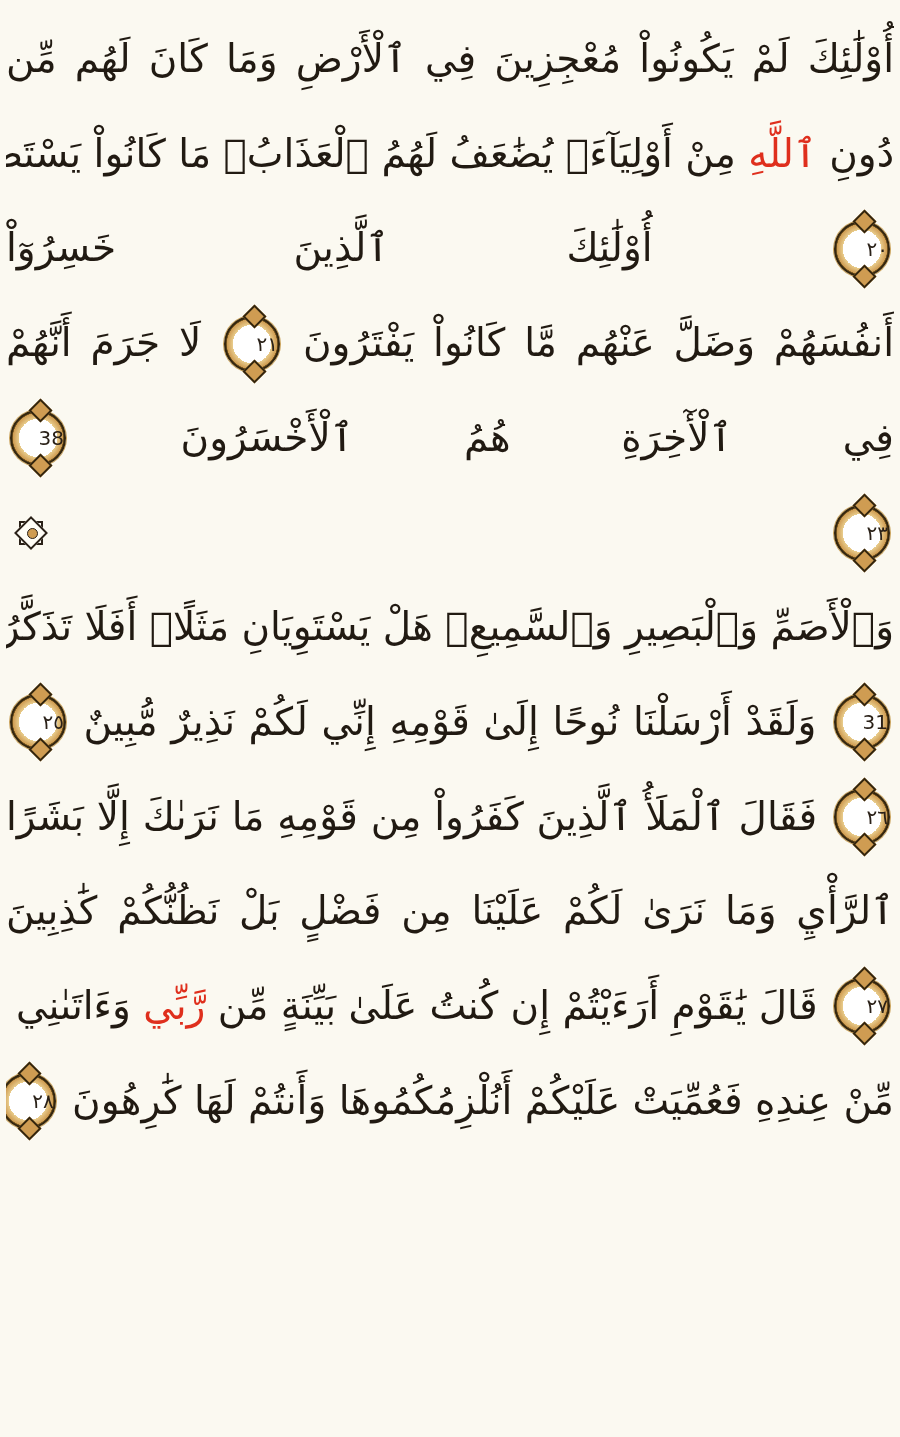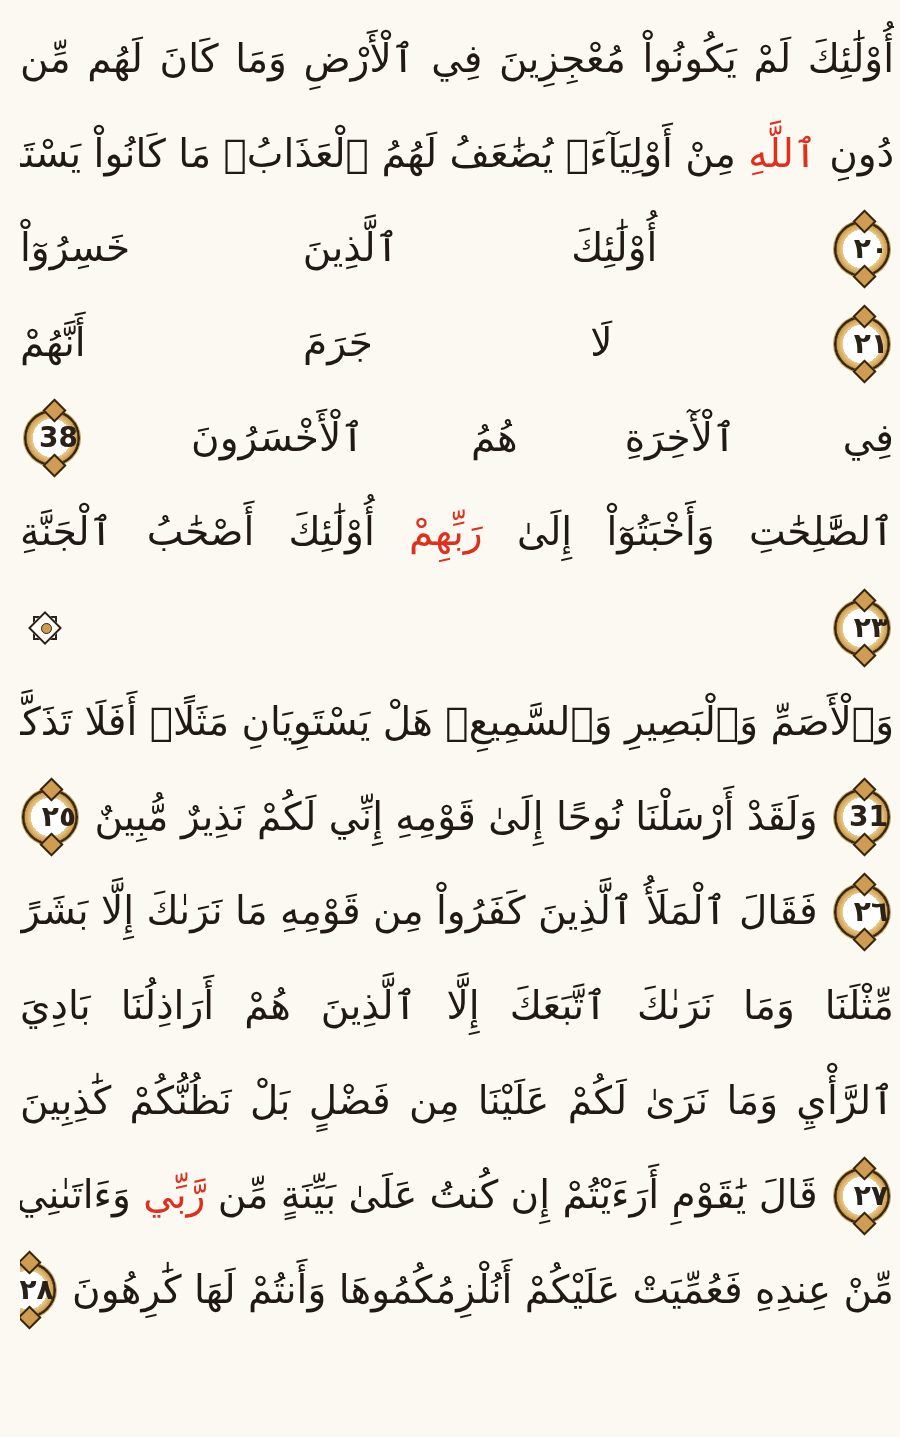--- a/index.html
+++ b/index.html
@@ -7,21 +7,21 @@
     padding: 0;
     width: 900px;
     height: 1437px;
     overflow: hidden;
     background: var(--page-bg, #fbf9f1);
   }
   .page {
     width: 900px;
     height: 1395px;
     box-sizing: border-box;
-    padding: 10px 6px 6px 20px;
+    padding: 10px 6px 6px 6px;
     direction: rtl;
     font-family: "DejaVu Sans", sans-serif;
     color: var(--ink, #211a12);
   }
   .line {
     height: 94.7px;
     line-height: 94.7px;
     font-size: 39px;
     white-space: nowrap;
     text-align: justify;
@@ -61,22 +61,22 @@
     background: var(--gold, #cf9c52);
     border: 2px solid var(--outline, #33250e);
     transform: rotate(45deg);
   }
   .verse-badge::before { top: -10px; }
   .verse-badge::after  { bottom: -10px; }
   .verse-num {
     position: absolute;
     top: 0; left: 0; right: 0; bottom: 0;
     line-height: 52px;
-    font-size: 28px;
-    font-weight: bold;
+    font-size: 20px;
+    font-weight: normal;
     color: #2a2118;
     text-align: left;
     font-family: "DejaVu Sans", sans-serif;
   }
 
   
   .hizb {
     display: inline-block;
     position: relative;
     width: 34px;
@@ -105,24 +105,22 @@
     z-index: 2;
   }
 </style>
 </head>
 <body>
 
 <div class="page">
     <div class="line"><span class="seg">أُوْلَٰئِكَ لَمْ يَكُونُواْ مُعْجِزِينَ فِي ٱلْأَرْضِ وَمَا كَانَ لَهُم مِّن</span></div>
     <div class="line"><span class="seg">دُونِ</span> <span class="seg red">ٱللَّهِ</span> <span class="seg">مِنْ أَوْلِيَآءَۘ يُضَٰعَفُ لَهُمُ ٱلْعَذَابُۚ مَا كَانُواْ يَسْتَطِيعُونَ</span></div>
     <div class="line"> <span class="verse-badge"><span class="verse-num">٢٠</span></span> <span class="seg">أُوْلَٰئِكَ ٱلَّذِينَ خَسِرُوٓاْ</span></div>
-    <div class="line"> <span class="verse-badge"><span class="verse-num">٢١</span></span> <span class="seg">لَا جَرَمَ أَنَّهُمْ</span></div>
+    <div class="line"><span class="seg">أَنفُسَهُمْ وَضَلَّ عَنْهُم مَّا كَانُواْ يَفْتَرُونَ</span> <span class="verse-badge"><span class="verse-num">٢١</span></span> <span class="seg">لَا جَرَمَ أَنَّهُمْ</span></div>
     <div class="line"><span class="seg">فِي ٱلْأٓخِرَةِ هُمُ ٱلْأَخْسَرُونَ</span> <span class="verse-badge"><span class="verse-num">38</span></span> </div>
-    <div class="line"><span class="seg">ٱلصَّٰلِحَٰتِ وَأَخْبَتُوٓاْ إِلَىٰ</span> <span class="seg red">رَبِّهِمْ</span> <span class="seg">أُوْلَٰئِكَ أَصْحَٰبُ ٱلْجَنَّةِ</span></div>
     <div class="line"> <span class="verse-badge"><span class="verse-num">٢٣</span></span> <span class="hizb"><span class="dot"></span></span> </div>
     <div class="line"><span class="seg">وَٱلْأَصَمِّ وَٱلْبَصِيرِ وَٱلسَّمِيعِۚ هَلْ يَسْتَوِيَانِ مَثَلًاۚ أَفَلَا تَذَكَّرُونَ</span></div>
     <div class="line"><span class="verse-badge"><span class="verse-num">31</span></span> <span class="seg">وَلَقَدْ أَرْسَلْنَا نُوحًا إِلَىٰ قَوْمِهِ إِنِّي لَكُمْ نَذِيرٌ مُّبِينٌ</span> <span class="verse-badge"><span class="verse-num">٢٥</span></span></div>
     <div class="line"><span class="verse-badge"><span class="verse-num">٢٦</span></span> <span class="seg">فَقَالَ ٱلْمَلَأُ ٱلَّذِينَ كَفَرُواْ مِن قَوْمِهِ مَا نَرَىٰكَ إِلَّا بَشَرًا</span></div>
-    <div class="line"><span class="seg">مِّثْلَنَا وَمَا نَرَىٰكَ ٱتَّبَعَكَ إِلَّا ٱلَّذِينَ هُمْ أَرَاذِلُنَا بَادِيَ</span></div>
     <div class="line"><span class="seg">ٱلرَّأْيِ وَمَا نَرَىٰ لَكُمْ عَلَيْنَا مِن فَضْلٍ بَلْ نَظُنُّكُمْ كَٰذِبِينَ</span></div>
     <div class="line"><span class="verse-badge"><span class="verse-num">٢٧</span></span> <span class="seg">قَالَ يَٰقَوْمِ أَرَءَيْتُمْ إِن كُنتُ عَلَىٰ بَيِّنَةٍ مِّن</span> <span class="seg red">رَّبِّي</span> <span class="seg">وَءَاتَىٰنِي رَحْمَةً</span></div>
     <div class="line"><span class="seg">مِّنْ عِندِهِ فَعُمِّيَتْ عَلَيْكُمْ أَنُلْزِمُكُمُوهَا وَأَنتُمْ لَهَا كَٰرِهُونَ</span> <span class="verse-badge"><span class="verse-num">٢٨</span></span></div>
   </div>
 
 </body></html>

